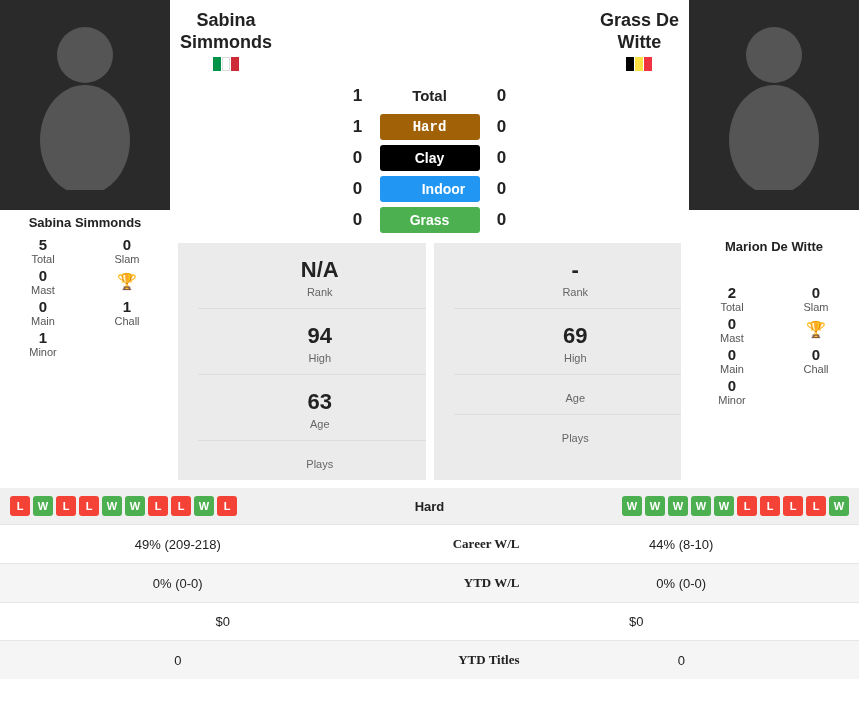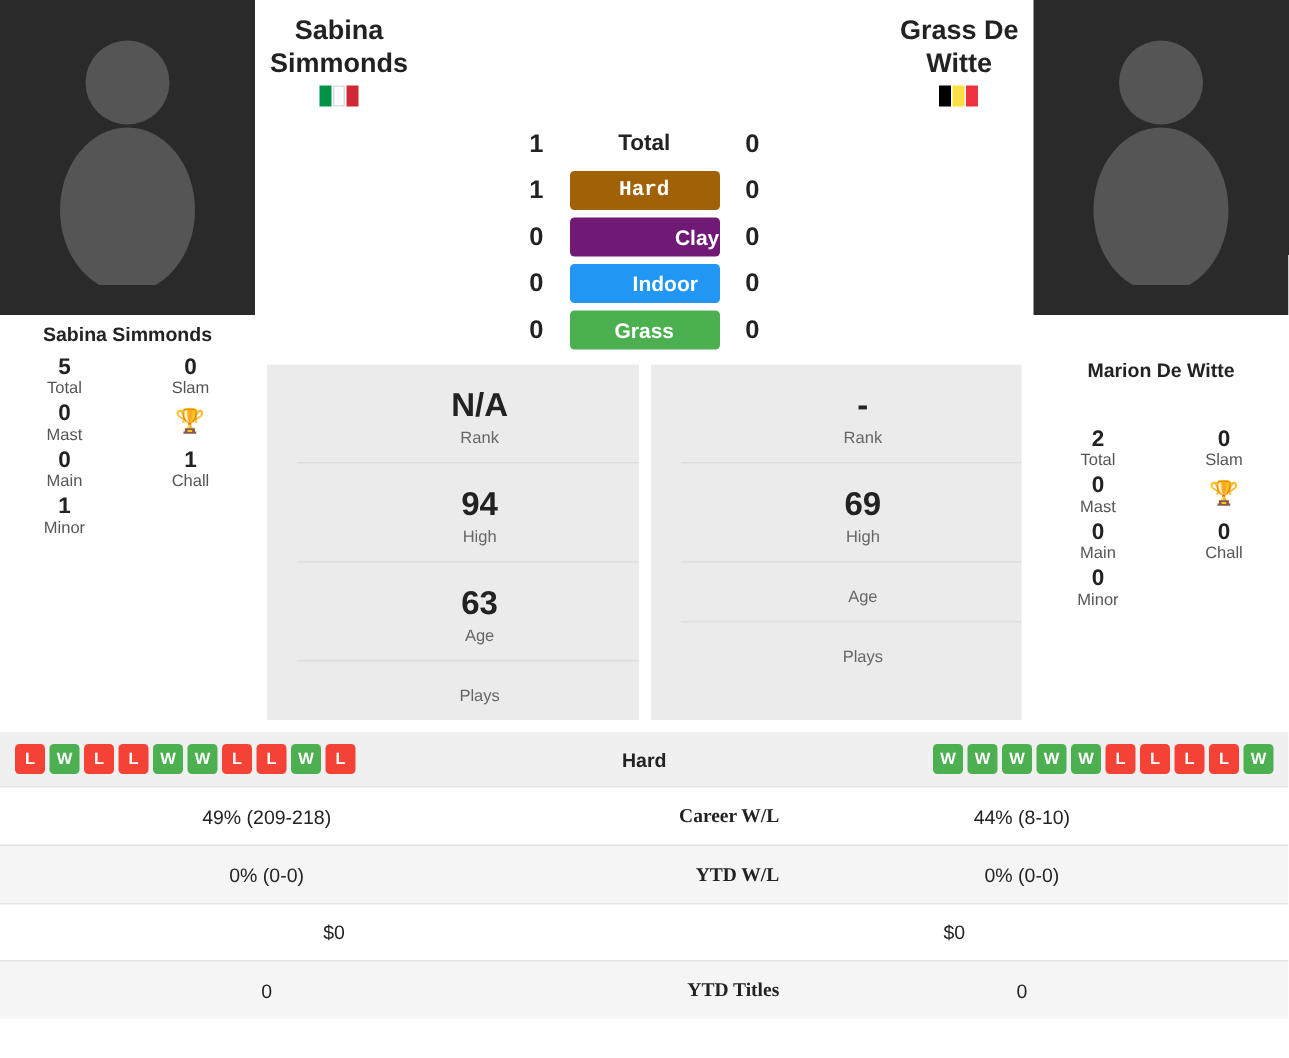--- a/index.html
+++ b/index.html
@@ -76,21 +76,21 @@
       padding: 5px 0;
       text-align: center;
       font-size: 14px;
       font-weight: bold;
       color: #fff;
       border-radius: 3px;
     }
 
     .surface-total { background: transparent; color: #222; font-weight: bold; font-size: 15px; }
     .surface-hard { background: #a16207; font-family: Liberation Mono, monospace; }
-    .surface-clay { background: #701a75; text-align: right; }
+    .surface-clay { background: #000000; }
     .surface-indoor { background: #2196F3; padding-left: 28px; }
     .surface-grass { background: #4CAF50; }
 
     
     .form-section {
       display: flex;
       align-items: center;
       background: #f0f0f0;
       padding: 8px 10px;
       margin-top: 8px;

